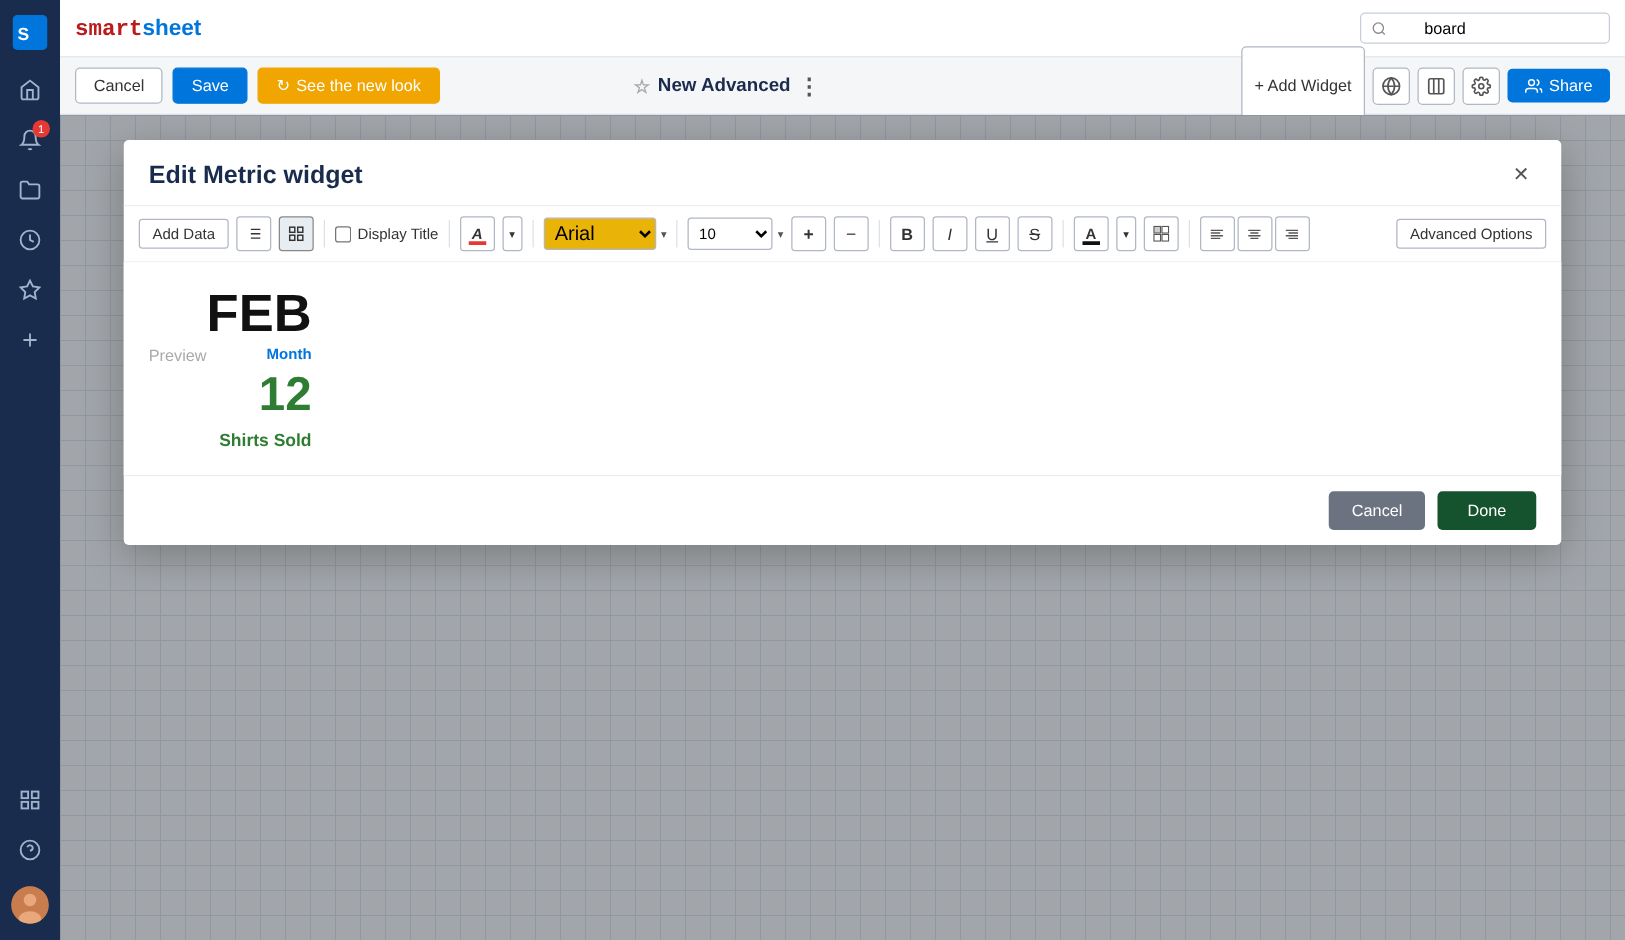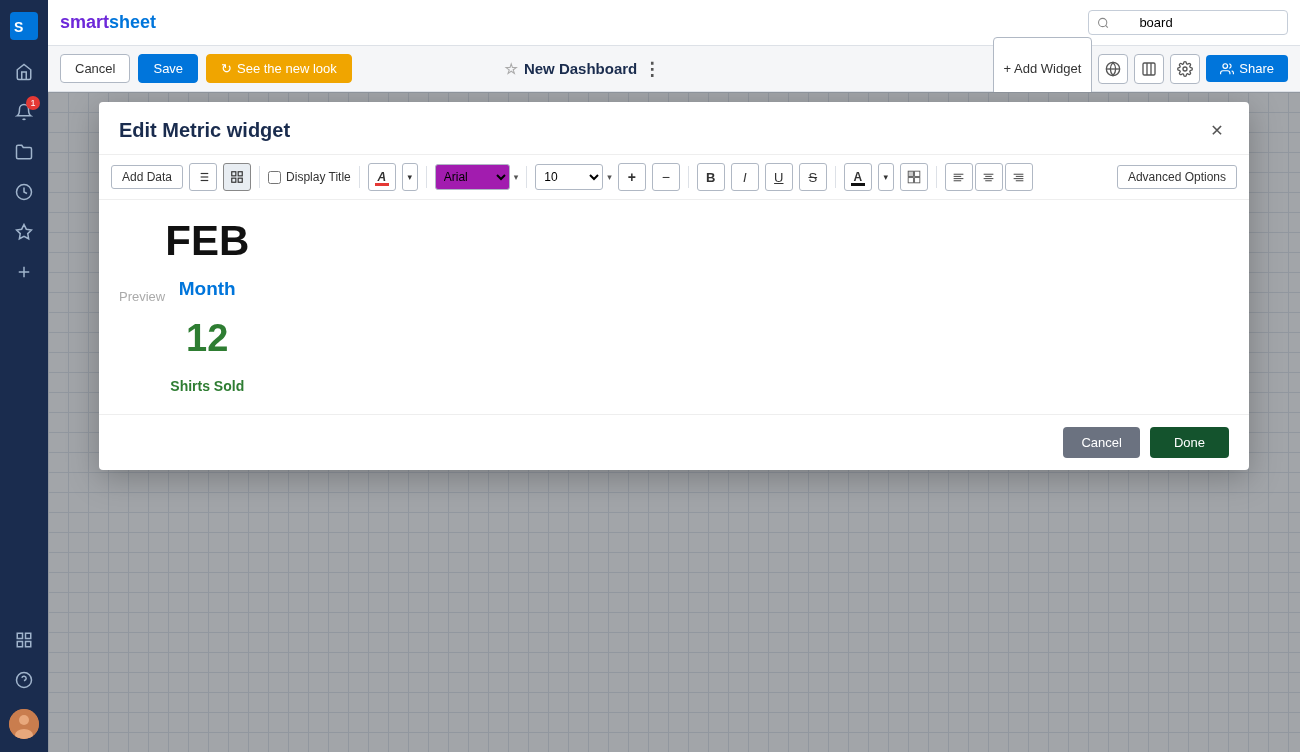--- a/index.html
+++ b/index.html
@@ -229,21 +229,21 @@
       padding-top: 0;
       z-index: 10;
     }
 
     
     .modal {
       background: #fff;
       border-radius: 4px;
       width: 1150px;
       max-width: 95%;
-      margin-top: 10px;
+      margin-top: 20px;
       box-shadow: 0 8px 32px rgba(0,0,0,0.25);
       display: flex;
       flex-direction: column;
       max-height: 680px;
     }
 
     .modal-header {
       display: flex;
       align-items: center;
       justify-content: space-between;
@@ -315,22 +315,22 @@
       gap: 5px;
       font-size: 12px;
       color: #333;
       cursor: pointer;
       white-space: nowrap;
     }
     .font-select {
       border: 1px solid #b0b8c4;
       border-radius: 3px;
       padding: 3px 4px;
-      font-size: 12px;
-      background: #a21caf;
+      font-size: 16px;
+      background: #eab308;
       cursor: pointer;
       height: 26px;
     }
     .font-size-select {
       border: 1px solid #b0b8c4;
       border-radius: 3px;
       padding: 3px 4px;
       font-size: 12px;
       background: #fff;
       cursor: pointer;
@@ -355,31 +355,31 @@
     }
     .preview-label {
       color: #aaa;
       font-size: 13px;
       margin-bottom: 20px;
       align-self: center;
     }
     .preview-content {
       display: flex;
       flex-direction: column;
-      align-items: center;
-      gap: 16px;
+      align-items: flex-end;
+      gap: 4px;
     }
     .preview-feb {
       font-size: 42px;
       font-weight: 900;
       color: #111;
       line-height: 1;
     }
     .preview-month {
-      font-size: 19px;
+      font-size: 12px;
       font-weight: 600;
       color: #0075db;
     }
     .preview-number {
       font-size: 38px;
       font-weight: 700;
       color: #2e7d32;
       line-height: 1.2;
     }
     .preview-shirts {
@@ -505,41 +505,41 @@
         <ellipse cx="15" cy="26" rx="9" ry="6" fill="#e8a87c"></ellipse>
       </svg>
     </div>
   </div>
 </div>
 
 <div class="main">
 
   <div class="topbar">
     <div class="topbar-logo">
-      <span style="color:#6d28d9;">smart</span><span style="color:#0075db;">sheet</span>
+      <span style="color:#b91c1c;font-family:Liberation Mono, monospace;">smart</span><span style="color:#0075db;">sheet</span>
     </div>
     <div class="search-bar">
       <svg width="14" height="14" viewBox="0 0 24 24" fill="none" stroke="#888" stroke-width="2">
         <circle cx="11" cy="11" r="8"></circle>
           <line x1="21" y1="21" x2="16.65" y2="16.65"></line>
       </svg>
       <input type="text" style="font-size: 13px; border: none; outline: none; width: 100%;" value="board">
     </div>
   </div>
 
   <div class="dashboard-bar">
     <button class="btn btn-cancel">Cancel</button>
     <button class="btn btn-save">Save</button>
     <button class="btn btn-new-look">
       <span>↻</span>
       <span>See the new look</span>
     </button>
     <div class="dashboard-title">
       <span style="color:#aaa;cursor:pointer;">☆</span>
-      <span style="font-size:15px;font-weight:600;color:#1a2c4e;">New Dashboard</span>
+      <span style="font-size:15px;font-weight:600;color:#1a2c4e;">New Advanced</span>
       <span style="color:#555;cursor:pointer;font-size:18px;">⋮</span>
     </div>
     <div class="dashboard-actions">
       <button class="btn-add-widget">+ Add Widget</button>
       <div class="icon-btn">
         <svg width="16" height="16" viewBox="0 0 24 24" fill="none" stroke="#555" stroke-width="2">
           <circle cx="12" cy="12" r="10"></circle>
           <line x1="2" y1="12" x2="22" y2="12"></line>
           <path d="M12 2a15.3 15.3 0 014 10 15.3 15.3 0 01-4 10 15.3 15.3 0 01-4-10 15.3 15.3 0 014-10z"></path>
         </svg>

